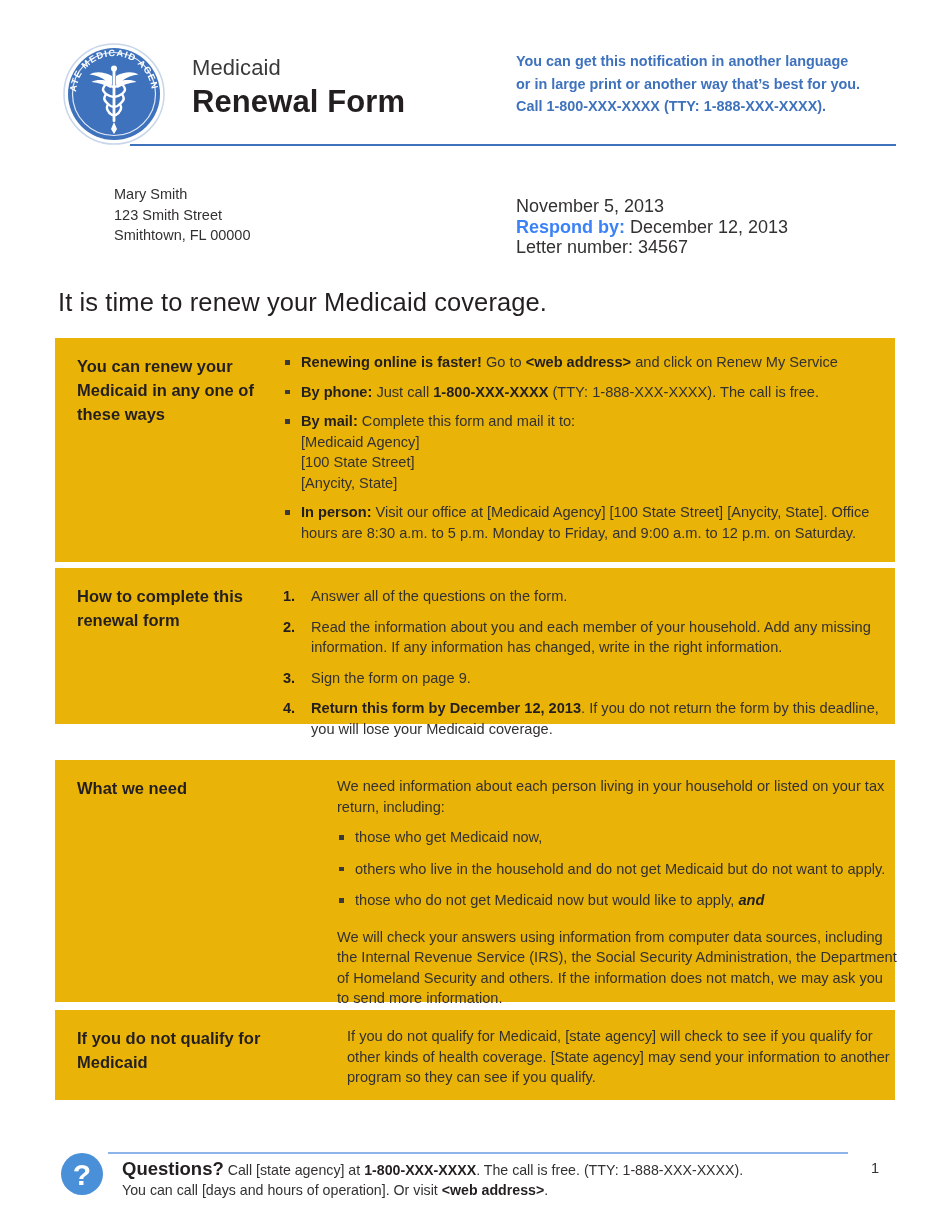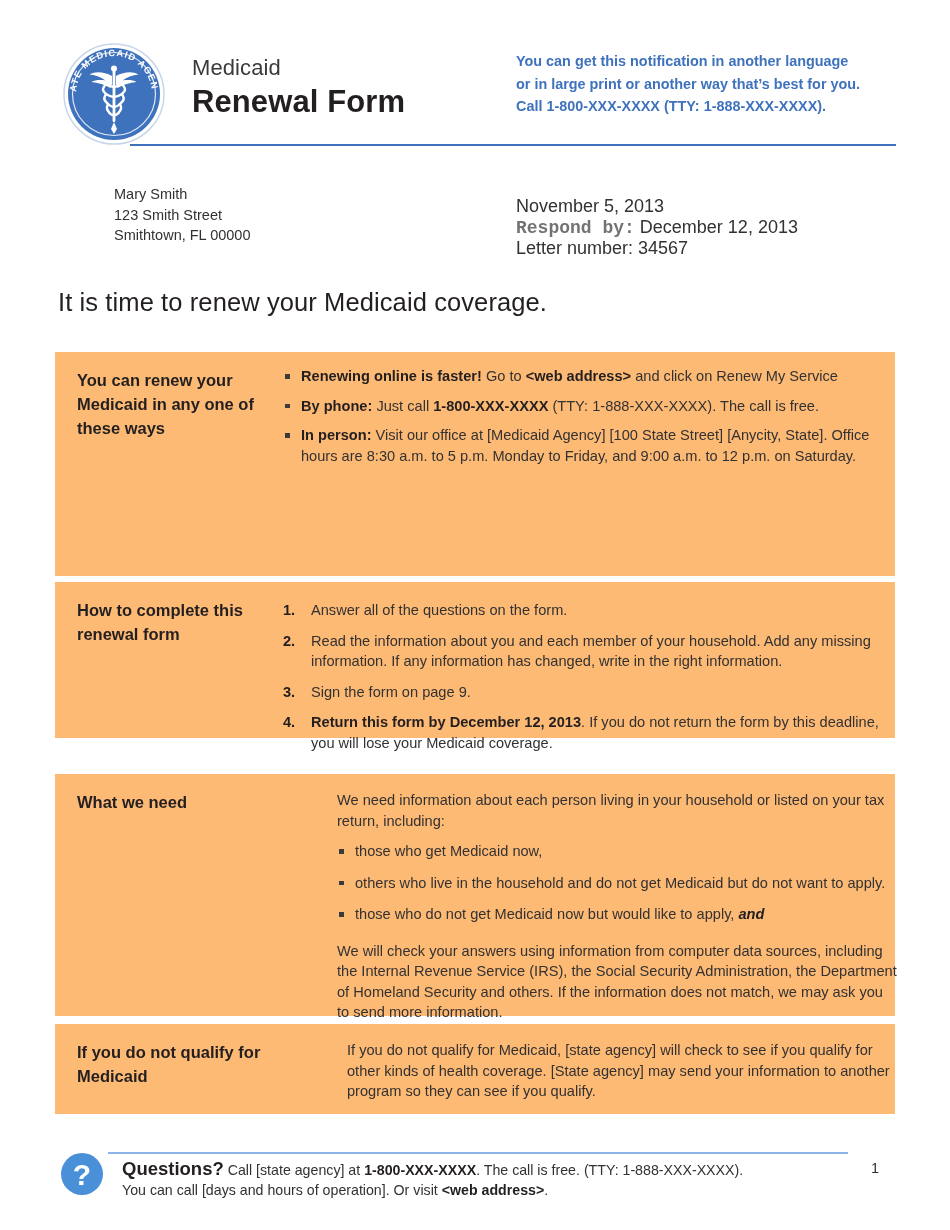--- a/index.html
+++ b/index.html
@@ -88,40 +88,39 @@
     color: #333132;
   }
   .addr-right {
     position: absolute;
     left: 516px;
     top: 196px;
     font-size: 18px;
     line-height: 20.5px;
     color: #333132;
   }
-  .addr-right b { color: #737373; font-family: Liberation Mono, monospace; }
+  .addr-right b { color: #3b82f6; }
 
   
   .main-heading {
     position: absolute;
     left: 58px;
     top: 288px;
     font-size: 25.5px;
     color: #231f20;
     letter-spacing: 0.1px;
   }
 
   
   .box {
     position: absolute;
     left: 55px;
     width: 840px;
-    background: #fdba74;
+    background: #eab308;
     box-sizing: border-box;
-    margin-top: 14px;
   }
   .box-label {
     position: absolute;
     left: 22px;
     top: 16px;
     width: 195px;
     font-weight: bold;
     font-size: 16.5px;
     line-height: 24px;
     color: #231f20;
@@ -319,20 +318,26 @@
     <div class="box-label">You can renew your Medicaid in any one of these ways</div>
     <div class="box-body">
       <ul class="bullets">
         <li>
           <b>Renewing online is faster!</b><span> Go to </span><b>&lt;web address&gt;</b><span> and click on Renew My Service</span>
         </li>
         <li>
           <b>By phone:</b><span> Just call </span><b>1-800-XXX-XXXX</b><span> (TTY: 1-888-XXX-XXXX). The call is free.</span>
         </li>
         <li>
+          <b>By mail:</b><span> Complete this form and mail it to:</span>
+          <div>[Medicaid Agency]</div>
+          <div>[100 State Street]</div>
+          <div>[Anycity, State]</div>
+        </li>
+        <li>
           <b>In person:</b><span> Visit our office at [Medicaid Agency] [100 State Street] [Anycity, State]. Office hours are 8:30 a.m. to 5 p.m. Monday to Friday, and 9:00 a.m. to 12 p.m. on Saturday.</span>
         </li>
       </ul>
     </div>
   </div>
 
   <div class="box" style="top:568px; height:156px;">
     <div class="box-label">How to complete this renewal form</div>
     <div class="box-body" style="top:18px;">
       <ol class="steps">

